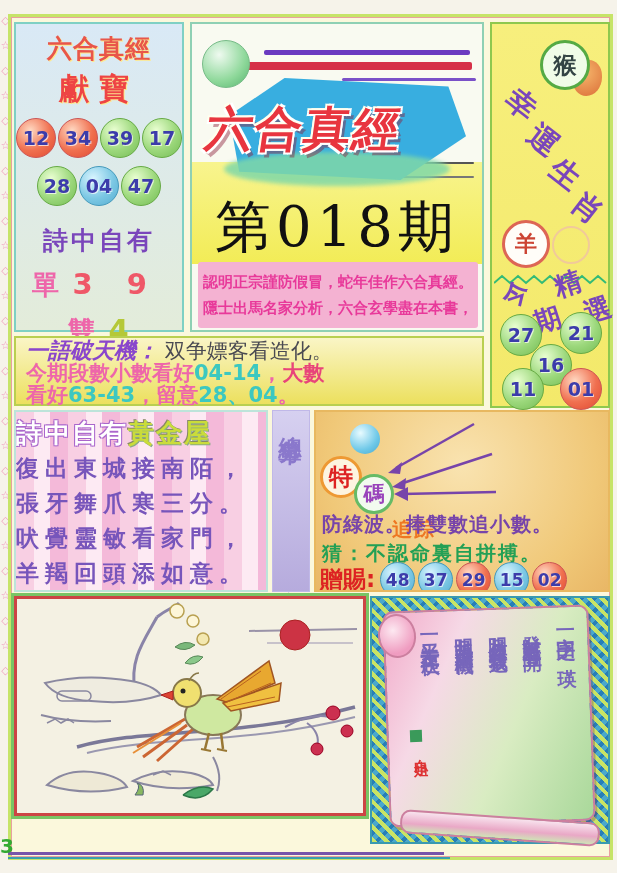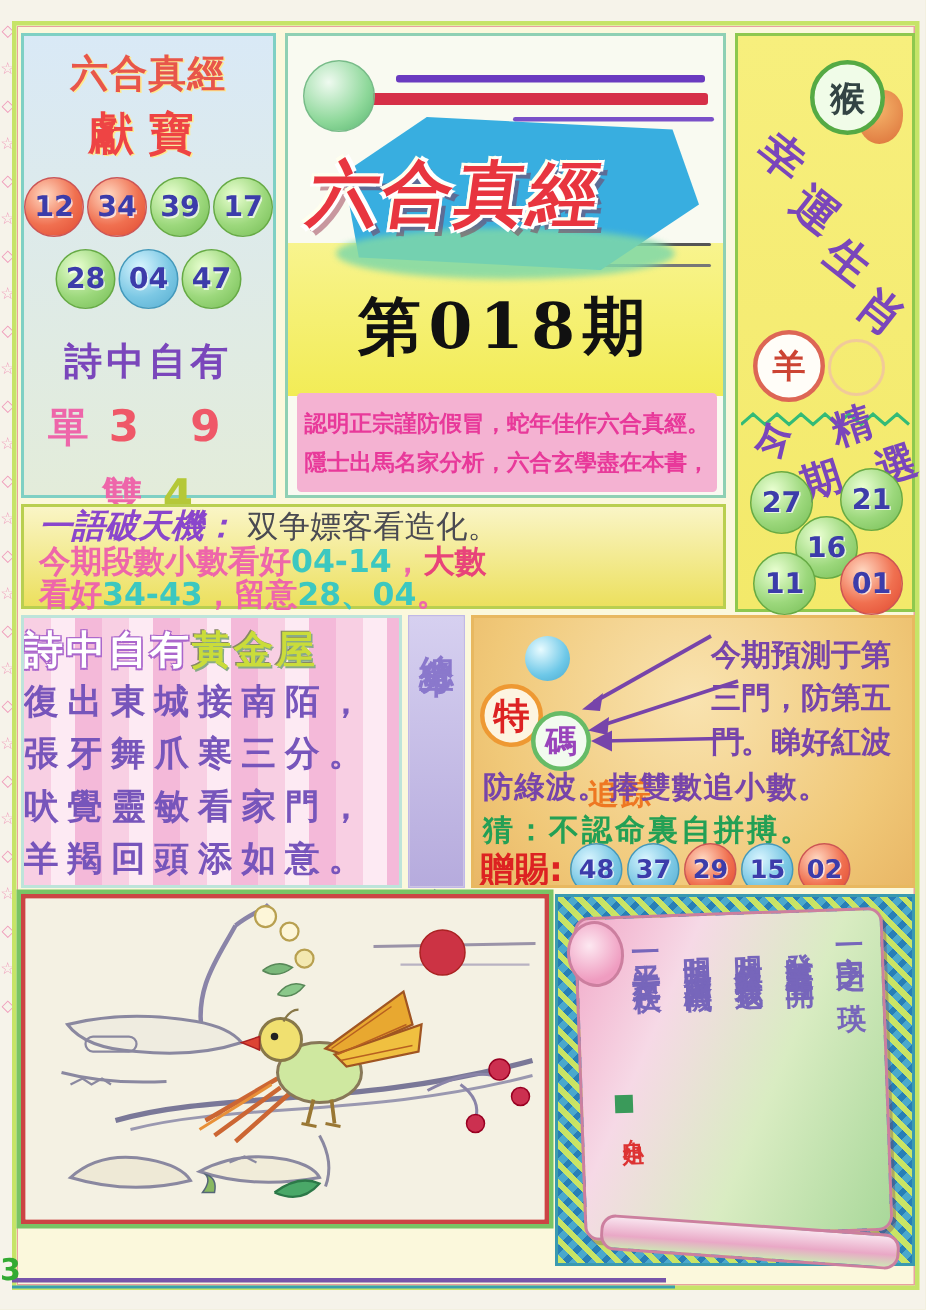--- a/index.html
+++ b/index.html
@@ -46,21 +46,21 @@
   .sphere{position:absolute;left:10px;top:16px;width:46px;height:46px;border-radius:50%;
     background:radial-gradient(circle at 35% 30%,#effaf0,#8ed89a 60%,#56b46e);border:1px solid #7b8;}
   .blob{position:absolute;left:22px;top:52px;width:252px;height:104px;background:#38aee0;
     clip-path:polygon(6% 38%,28% 2%,93% 10%,100% 58%,74% 100%,10% 92%);}
   .blob-shadow{position:absolute;left:32px;top:128px;width:226px;height:34px;border-radius:50%;
     background:#7fd8a8;filter:blur(2px);opacity:.85;}
   #masthead .title{position:absolute;left:14px;top:74px;width:270px;font-size:47px;font-weight:900;
     color:#e8353f;transform:skewX(-8deg);letter-spacing:2px;white-space:nowrap;
     text-shadow:2px 2px 0 #fff,-2px -2px 0 #ffe,2px -2px 0 #fff,-2px 2px 0 #fff,5px 5px 0 rgba(140,30,60,.45);}
   #masthead .issue{position:absolute;left:0;top:166px;width:100%;text-align:center;
-    font-family:"DejaVu Serif",serif;font-size:42px;font-weight:bold;color:#111;letter-spacing:5px;}
+    font-family:"DejaVu Serif",serif;font-size:56px;font-weight:normal;color:#111;letter-spacing:5px;}
   #masthead .slogan{position:absolute;left:6px;top:238px;width:280px;height:66px;background:#f4b2d2;
     border-radius:3px;color:#e8399a;font-weight:bold;font-size:15px;line-height:26px;text-align:center;padding-top:7px;box-sizing:border-box;}
   
   #zodiac{left:490px;top:22px;width:120px;height:386px;background:linear-gradient(#f7ef7d,#f3e96a);border:2px solid #8ec84e;}
   #zodiac .badge{position:absolute;left:48px;top:16px;width:44px;height:44px;border-radius:50%;
     background:#f0fce8;border:3px solid #55aa44;display:flex;align-items:center;justify-content:center;
     font-size:23px;font-weight:bold;color:#344;z-index:2;}
   #zodiac .badge-blob{position:absolute;left:80px;top:36px;width:30px;height:36px;border-radius:50% 45% 55% 50%;
     background:radial-gradient(circle at 40% 35%,#f6b06a,#d86030);opacity:.9;z-index:1;}
   .diag{position:absolute;font-weight:bold;color:#7a46bb;}
@@ -220,21 +220,21 @@
 
   <div class="box" id="oracle">
     <div>
       <span class="lead">一語破天機：</span>
       <span class="dark">双争嫖客看造化。</span>
     </div>
     <div>
       <span class="seg-pink">今期段數小數看好</span><span class="seg-cyan">04-14</span><span class="seg-pink">，</span><span class="seg-crim">大數</span>
     </div>
     <div>
-      <span class="seg-pink">看好</span><span class="seg-cyan">34-43</span><span class="seg-pink">，留意</span><span class="seg-cyan">28、04</span><span class="seg-pink">。</span>
+      <span class="seg-pink">看好</span><span class="seg-cyan">63-43</span><span class="seg-pink">，留意</span><span class="seg-cyan">28、04</span><span class="seg-pink">。</span>
     </div>
   </div>
 
   <div class="box" id="poem">
     <div class="ptitle">
       <span class="pt-a">詩中自有</span><span class="pt-b">黃金屋</span>
     </div>
     <div class="pline">復出東城接南陌，</div>
     <div class="pline">張牙舞爪寒三分。</div>
     <div class="pline">吠覺靈敏看家門，</div>
@@ -253,25 +253,20 @@
     <svg class="arrows" width="126" height="96" viewBox="0 0 126 96">
       <defs></defs>
       <line x1="100" y1="8" x2="22" y2="52" stroke="#7744aa" stroke-width="2.5"></line>
       <polygon points="14,57 28,46 26,58" fill="#7744aa"></polygon>
       <line x1="118" y1="38" x2="26" y2="68" stroke="#7744aa" stroke-width="2.5"></line>
       <polygon points="18,71 32,62 31,74" fill="#7744aa"></polygon>
       <line x1="122" y1="76" x2="28" y2="78" stroke="#7744aa" stroke-width="2.5"></line>
       <polygon points="20,78 34,71 34,85" fill="#7744aa"></polygon>
     </svg>
     <div class="track">追踪</div>
-    <div class="rlines">
-      <div>今期預測于第</div>
-      <div>三門，防第五</div>
-      <div>門。睇好紅波</div>
-    </div>
     <div class="fline">防綠波。捧雙數追小數。</div>
     <div class="guess">猜：不認命裏自拼搏。</div>
     <div class="giftrow">
       <span class="giftlabel">贈賜:</span>
       <span class="ball blue b32">48</span>
       <span class="ball blue b32">37</span>
       <span class="ball red b32">29</span>
       <span class="ball blue b32">15</span>
       <span class="ball red b32">02</span>
     </div>

